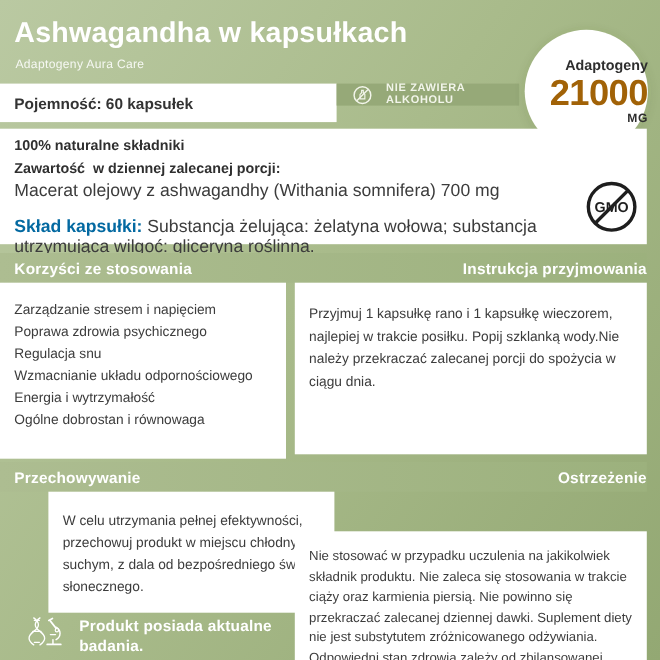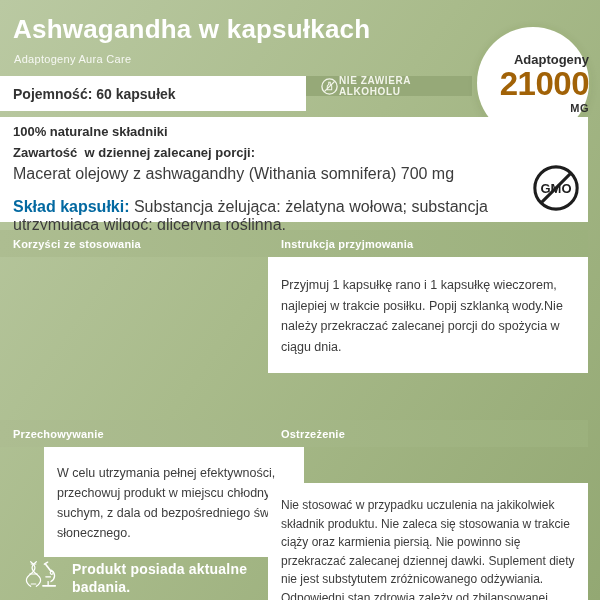--- a/index.html
+++ b/index.html
@@ -32,21 +32,21 @@
   .capacity-bar {
     left: 0; top: 76px; width: 306px; height: 35px;
     background: #ffffff;
     display: flex; align-items: center;
     padding-left: 13px;
     font-size: 14px; font-weight: bold; color: #333333;
   }
   .alcohol-bar {
     left: 306px; top: 76px; width: 166px; height: 20px;
     background: #96a978;
-    display: flex; align-items: center; gap: 0;
+    display: flex; align-items: center; gap: 12px;
     padding-left: 14px;
     font-size: 10px; font-weight: bold; color: #f2f5ea;
     letter-spacing: 0.6px;
   }
 
   
   .badge {
     left: 477px; top: 27px; width: 112px; height: 112px;
     border-radius: 50%;
     background: #ffffff;
@@ -67,32 +67,32 @@
   .t-bold13 { font-size: 13px; font-weight: bold; color: #2f2f2f; }
   .t-reg12  { font-size: 16px; color: #3c3c3c; }
   .pre { white-space: pre-wrap; }
 
   .gmo { right: 7px; top: 46px; }
 
   
   .band {
     left: 0; width: 588px; height: 27px;
     background: linear-gradient(90deg, #adbd91, #9cb17d);
-    color: #ffffff; font-size: 11px; font-weight: bold; letter-spacing: 0.2px;
-    display: flex; align-items: center;
+    color: #ffffff; font-size: 14px; font-weight: bold; letter-spacing: 0.2px;
+    display: flex; align-items: center; justify-content: space-between;
   }
   .band .cell-l { width: 268px; padding-left: 13px; }
   .band .cell-r { padding-left: 13px; }
   .band1 { top: 230px; }
   .band2 { top: 420px; }
 
   
   .panel { background: #ffffff; }
   .p-benefits { left: 0; top: 257px; width: 260px; height: 160px; padding: 14px 12px 0 13px; }
-  .p-instr    { left: 268px; top: 257px; width: 320px; height: 116px; padding: 18px 14px 0 13px; }
+  .p-instr    { left: 268px; top: 257px; width: 320px; height: 156px; padding: 18px 14px 0 13px; }
   .p-storage  { left: 0; top: 447px; width: 260px; height: 110px; padding: 16px 12px 0 13px; margin-left: 44px; }
   .p-warning  { left: 268px; top: 447px; width: 320px; height: 140px; padding: 13px 13px 0 13px; margin-top: 36px; }
 
   .benefit-item { font-size: 12.5px; color: #3c3c3c; line-height: 20px; }
   .p-instr .txt   { font-size: 12.5px; color: #3c3c3c; line-height: 20.5px; }
   .p-storage .txt { font-size: 12.5px; color: #3c3c3c; line-height: 20px; }
   .p-warning .txt { font-size: 12px;   color: #3c3c3c; line-height: 18.5px; }
 
   
   .footer-icon { left: 25px; top: 557px; }
@@ -143,20 +143,28 @@
         <line x1="10" y1="42" x2="42" y2="10" stroke="#1e1e1e" stroke-width="3.2"></line>
       </svg>
     </div>
   </div>
 
   <div class="abs band band1">
     <div class="cell-l">Korzyści ze stosowania</div>
     <div class="cell-r">Instrukcja przyjmowania</div>
   </div>
 
+  <div class="abs panel p-benefits">
+    <div class="benefit-item">Zarządzanie stresem i napięciem</div>
+    <div class="benefit-item">Poprawa zdrowia psychicznego</div>
+    <div class="benefit-item">Regulacja snu</div>
+    <div class="benefit-item">Wzmacnianie układu odpornościowego</div>
+    <div class="benefit-item">Energia i wytrzymałość</div>
+    <div class="benefit-item">Ogólne dobrostan i równowaga</div>
+  </div>
 
   <div class="abs panel p-instr">
     <div class="txt">Przyjmuj 1 kapsułkę rano i 1 kapsułkę wieczorem, najlepiej w trakcie posiłku. Popij szklanką wody.Nie należy przekraczać zalecanej porcji do spożycia w ciągu dnia.</div>
   </div>
 
   <div class="abs band band2">
     <div class="cell-l">Przechowywanie</div>
     <div class="cell-r">Ostrzeżenie</div>
   </div>
 

